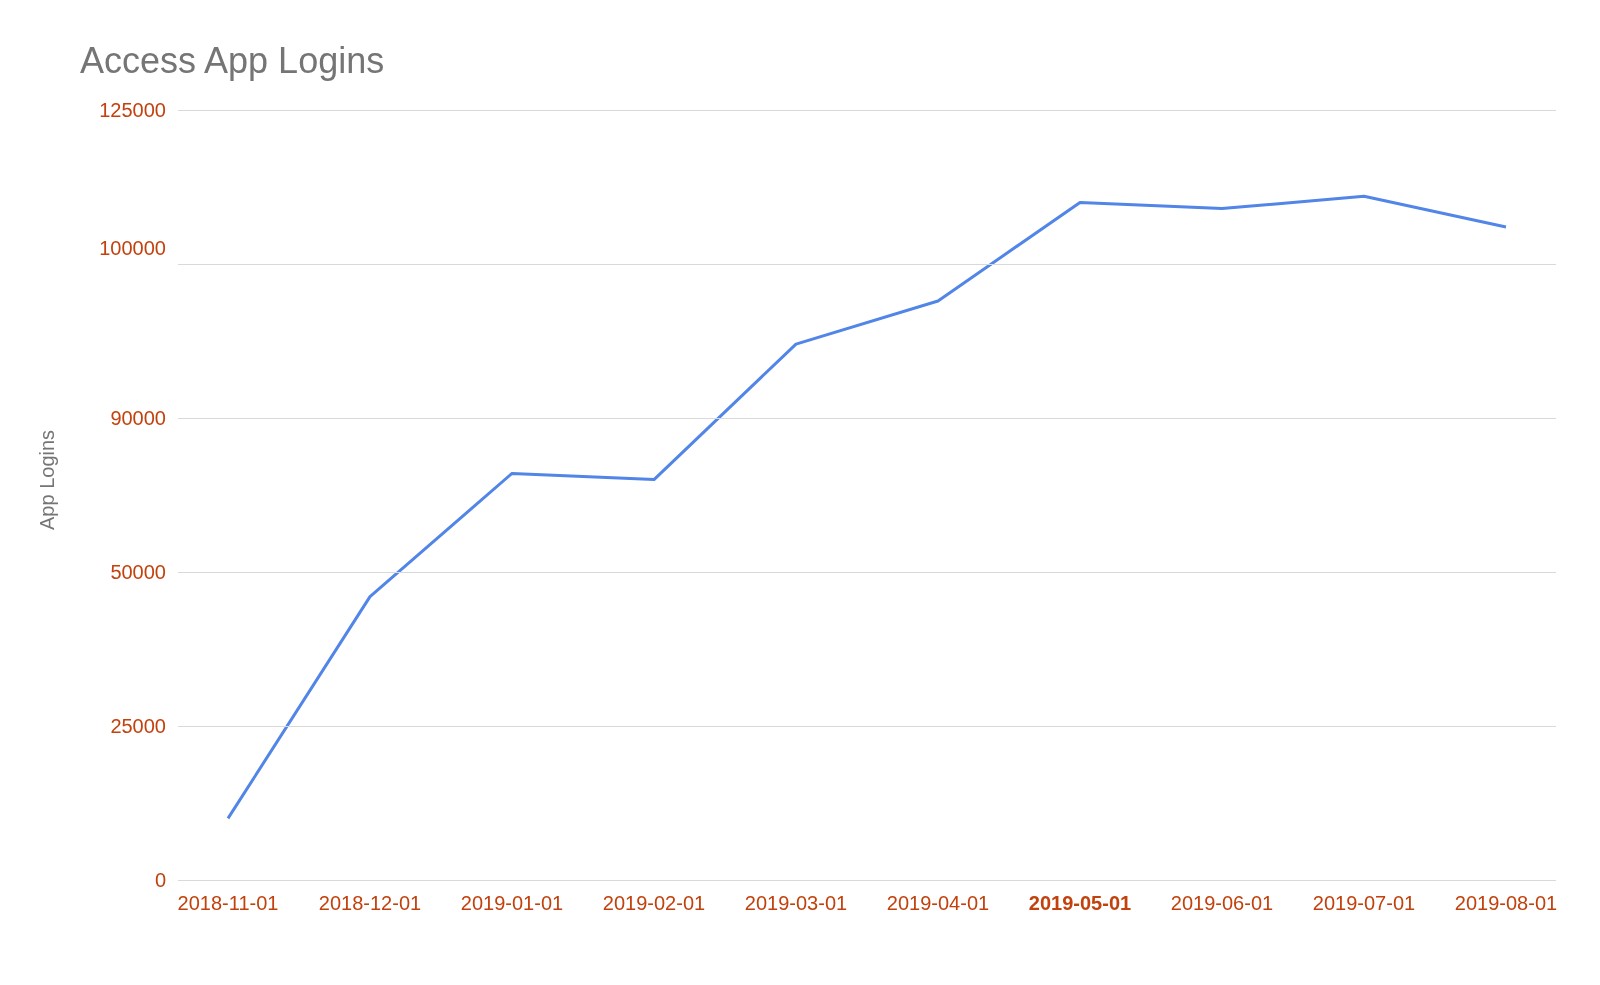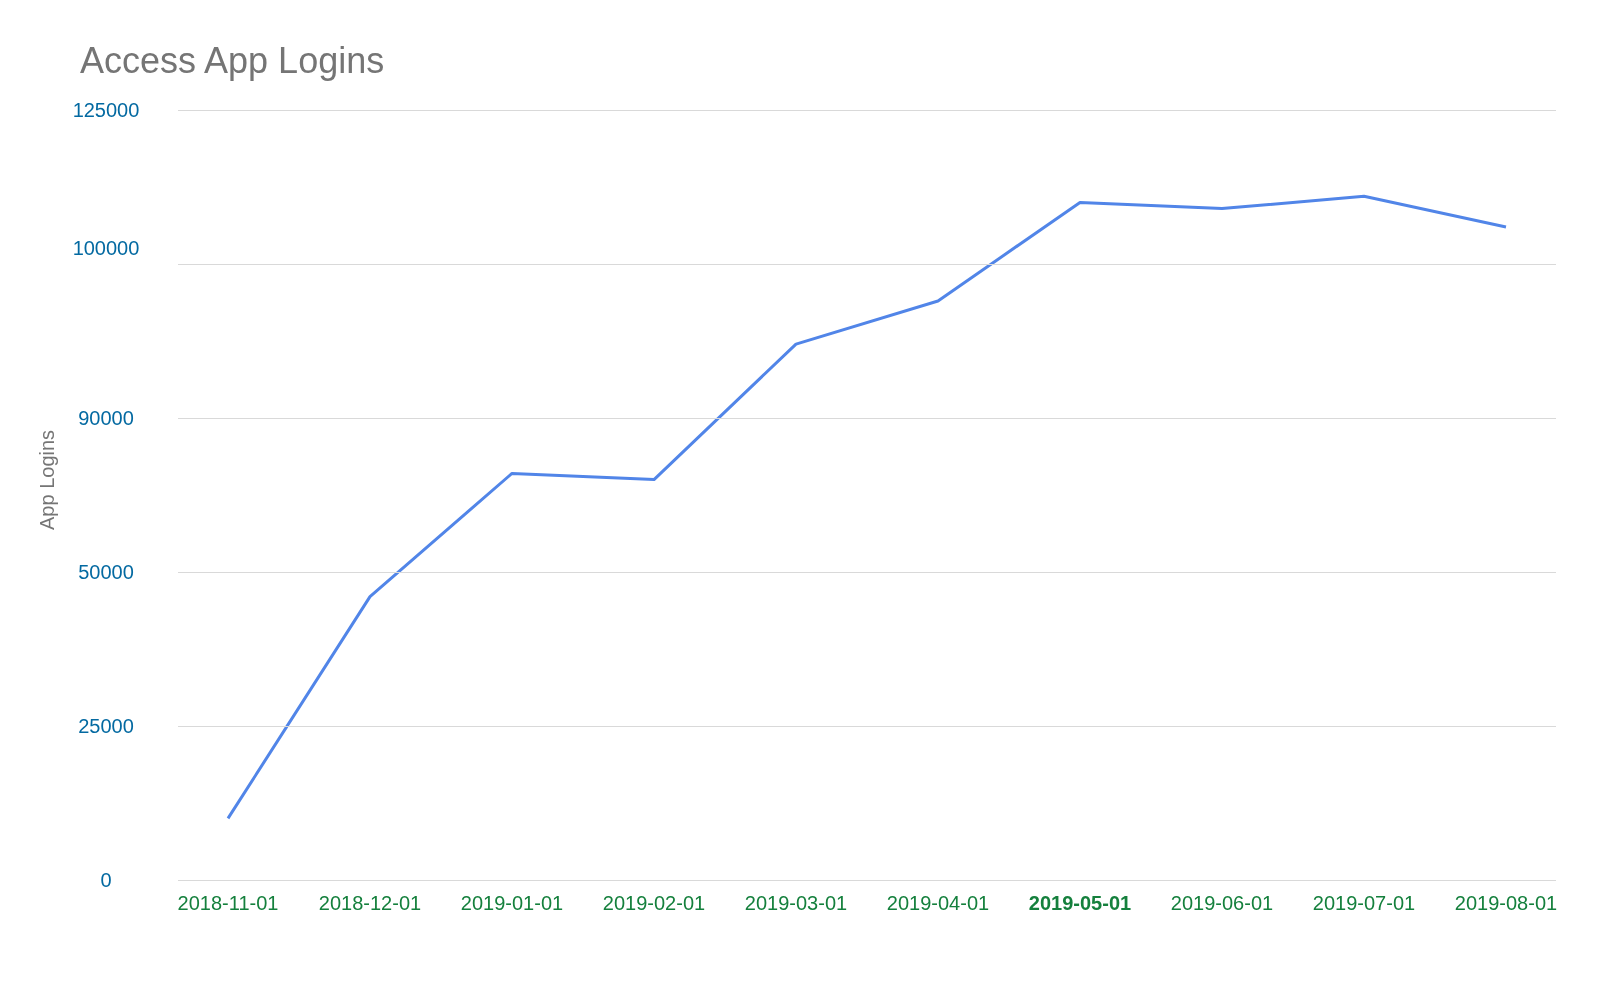--- a/index.html
+++ b/index.html
@@ -39,32 +39,32 @@
     .gridline {
       position: absolute;
       left: 0;
       width: 100%;
       height: 1px;
       background: #d9d9d9;
     }
     .y-tick {
       position: absolute;
       right: 1390px;
-      text-align: center;
+      text-align: right;
       font-size: 20px;
-      color: #0369a1;
+      color: #c2410c;
       transform: translateY(-50%);
       width: 120px;
     }
     .x-tick {
       position: absolute;
       top: 100%;
       margin-top: 12px;
       font-size: 20px;
-      color: #15803d;
+      color: #c2410c;
       transform: translateX(-50%);
       white-space: nowrap;
     }
     svg.line-svg {
       position: absolute;
       left: 0;
       top: 0;
       width: 100%;
       height: 100%;
       overflow: visible;

